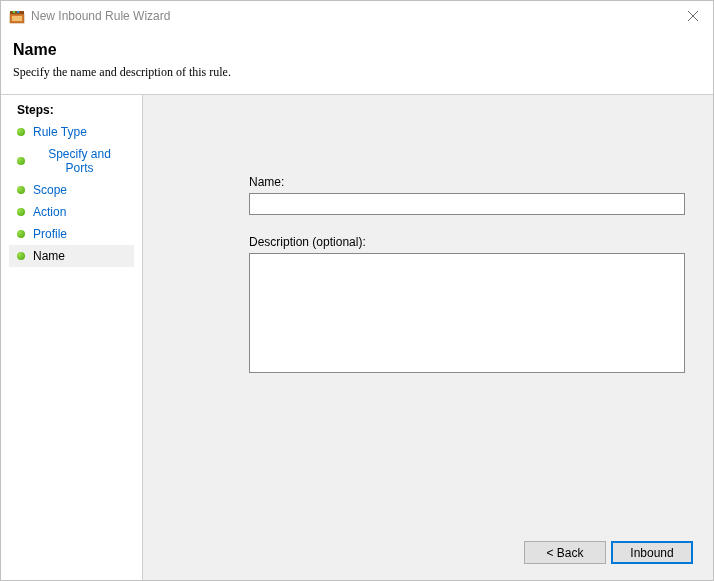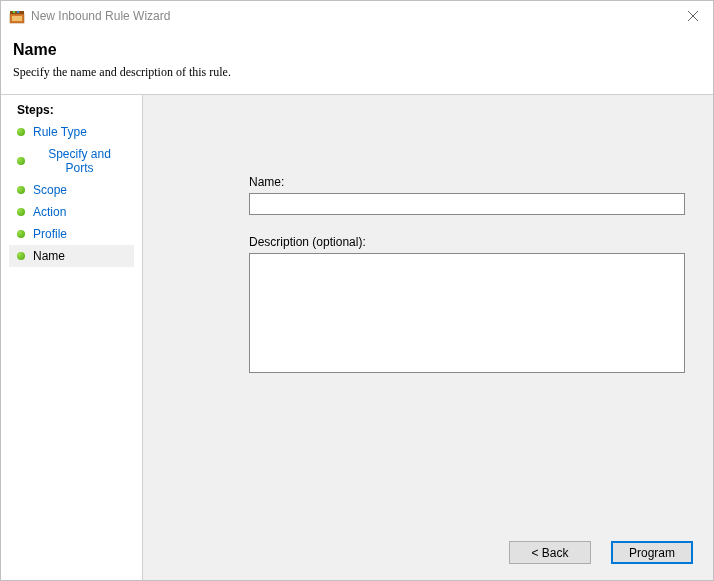--- a/index.html
+++ b/index.html
@@ -88,21 +88,21 @@
       width: 436px; height: 120px;
       border: 1px solid #888;
       background: #fff;
       padding: 2px 4px;
       font-family: inherit; font-size: 12px;
       resize: none;
     }
     .button-bar {
       position: absolute;
       bottom: 16px; right: 20px;
-      display: flex; gap: 20px; border-radius: 9px;
+      display: flex; gap: 5px; border-radius: 9px;
     }
     .btn {
       width: 82px; height: 23px;
       border: 1px solid #adadad;
       background: #e1e1e1;
       font-family: inherit; font-size: 12px;
       color: #000;
       cursor: pointer;
     }
     .btn.primary {
@@ -169,17 +169,17 @@
 
     <div class="main-panel">
       <label class="form-label">Name:</label>
       <input type="text" class="text-input" value="" style="">
 
       <label class="form-label">Description (optional):</label>
       <textarea class="textarea-input" style=""></textarea>
 
       <div class="button-bar">
         <button class="btn">&lt; Back</button>
-        <button class="btn primary">Program</button>
+        <button class="btn primary">Inbound</button>
       </div>
     </div>
   </div>
 </div>
 
 </body></html>

